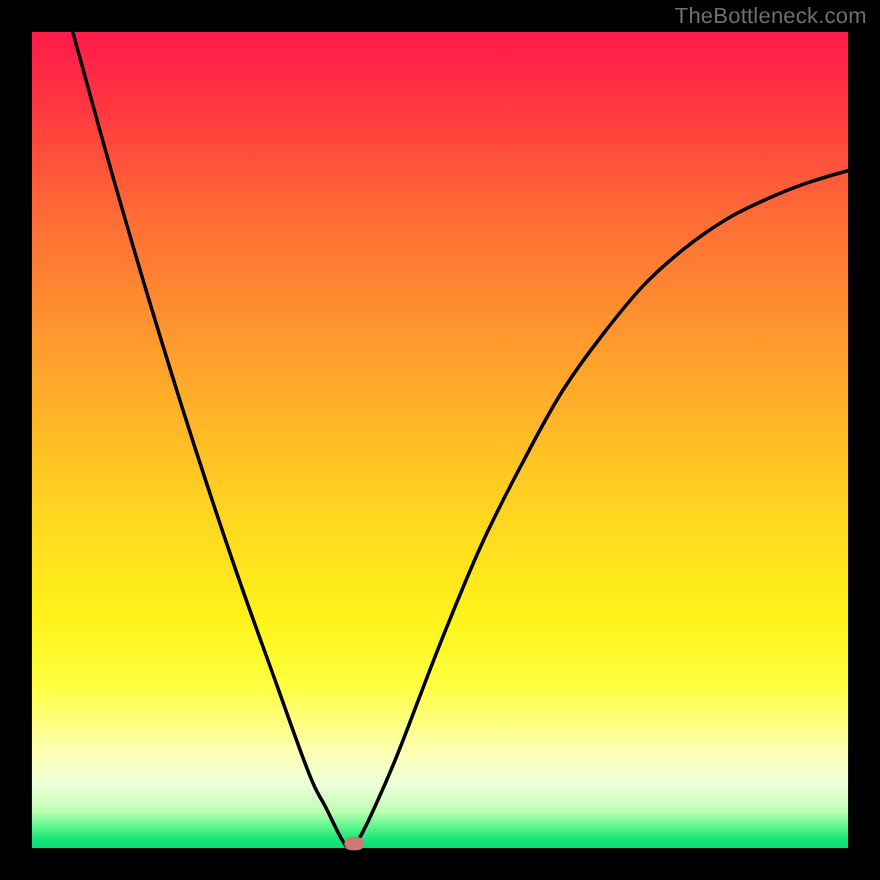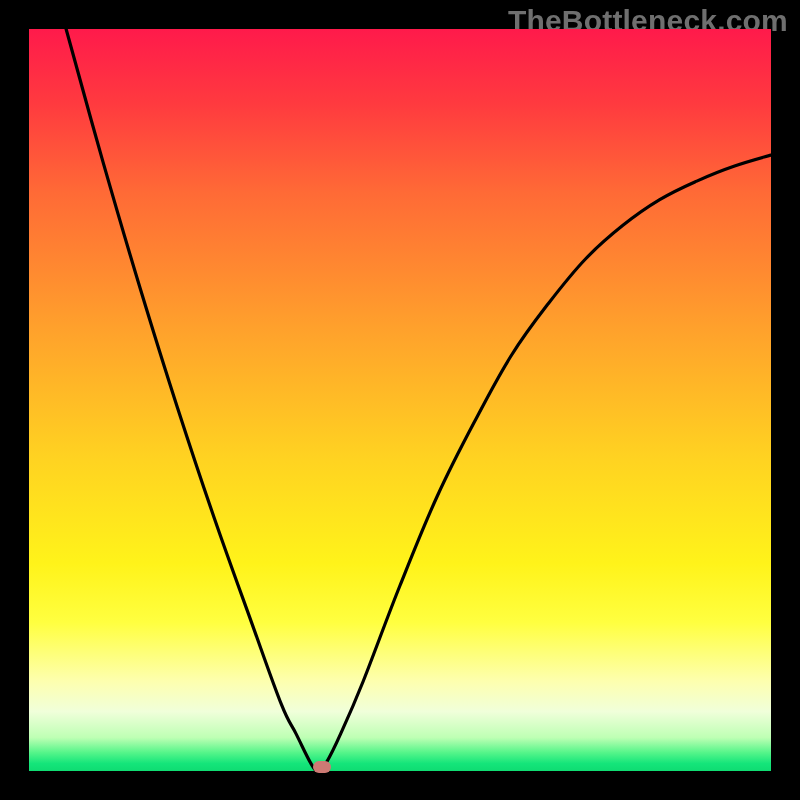--- a/index.html
+++ b/index.html
@@ -39,22 +39,22 @@
       #56f58a 97.5%,
       #14e57a 99%,
       #0fdc72 100%
     );
   }
   .watermark {
     position: absolute;
     top: 4px;
     right: 12px;
     color: #6f6f6f;
-    font-size: 30px;
-    font-weight: 700;
+    font-size: 20px;
+    font-weight: 400;
     letter-spacing: 0.2px;
     user-select: none;
   }
   svg.curve {
     position: absolute;
     top: 0;
     left: 0;
     width: 742px;
     height: 742px;
   }

